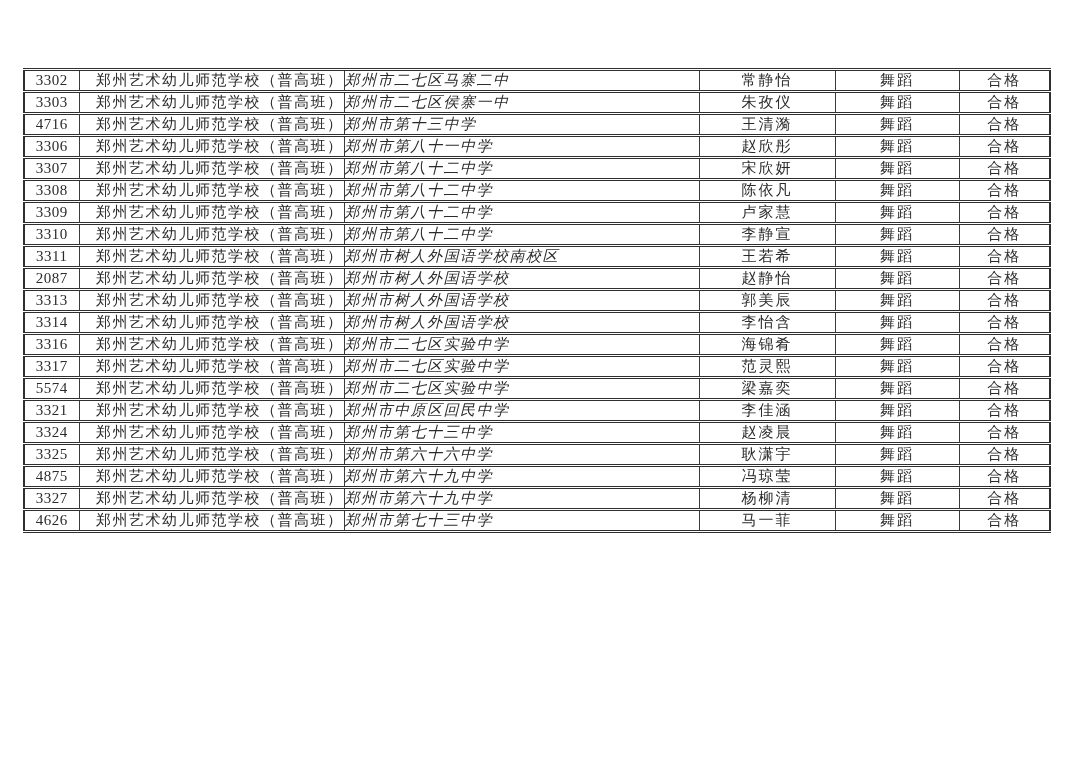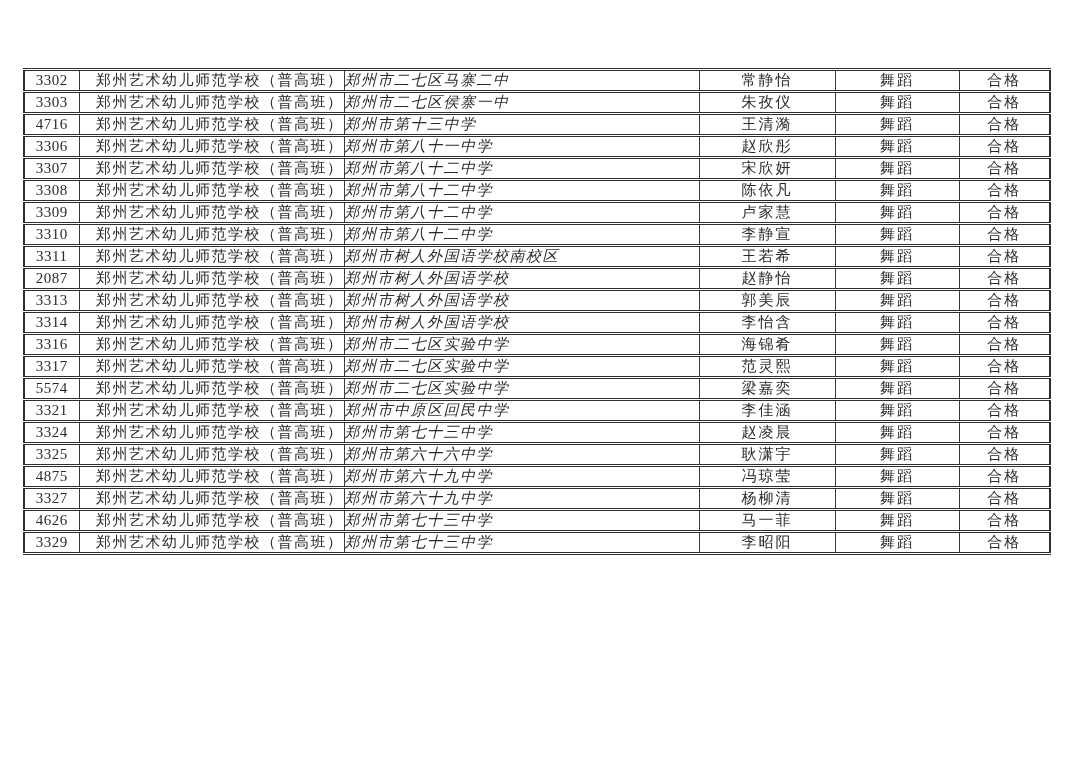--- a/index.html
+++ b/index.html
@@ -265,23 +265,15 @@
 
   <tr>
     <td class="c-id">4626</td>
     <td class="c-school">郑州艺术幼儿师范学校（普高班）</td>
     <td class="c-ms">郑州市第七十三中学</td>
     <td class="c-name">马一菲</td>
     <td class="c-subject">舞蹈</td>
     <td class="c-result">合格</td>
   </tr>
 
-  <tr>
-    <td class="c-id">3329</td>
-    <td class="c-school">郑州艺术幼儿师范学校（普高班）</td>
-    <td class="c-ms">郑州市第七十三中学</td>
-    <td class="c-name">李昭阳</td>
-    <td class="c-subject">舞蹈</td>
-    <td class="c-result">合格</td>
-  </tr>
 </tbody>
   </table>
 </div>
 
 </body></html>

